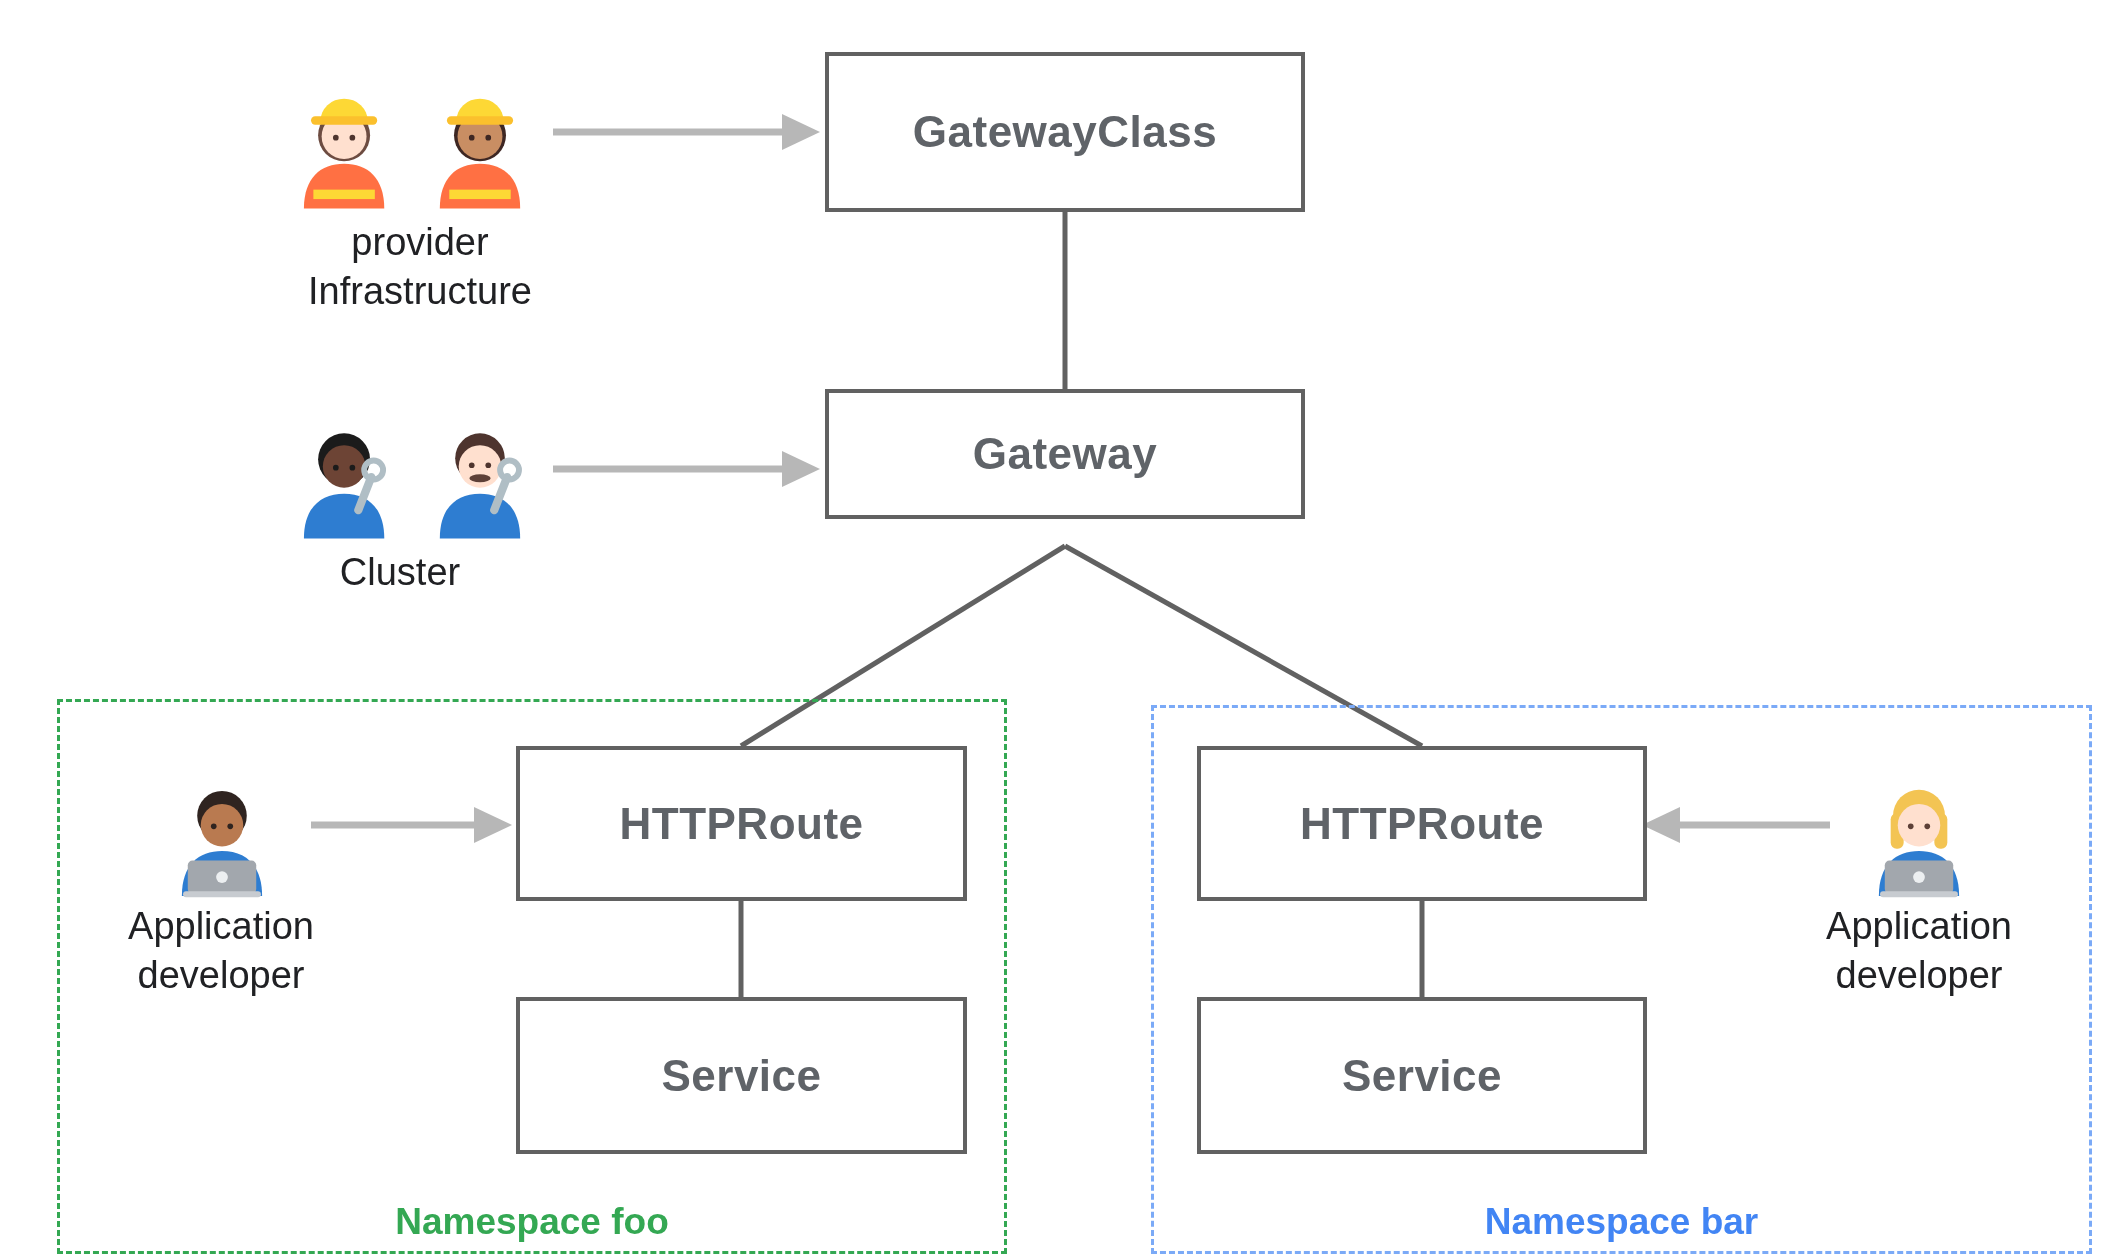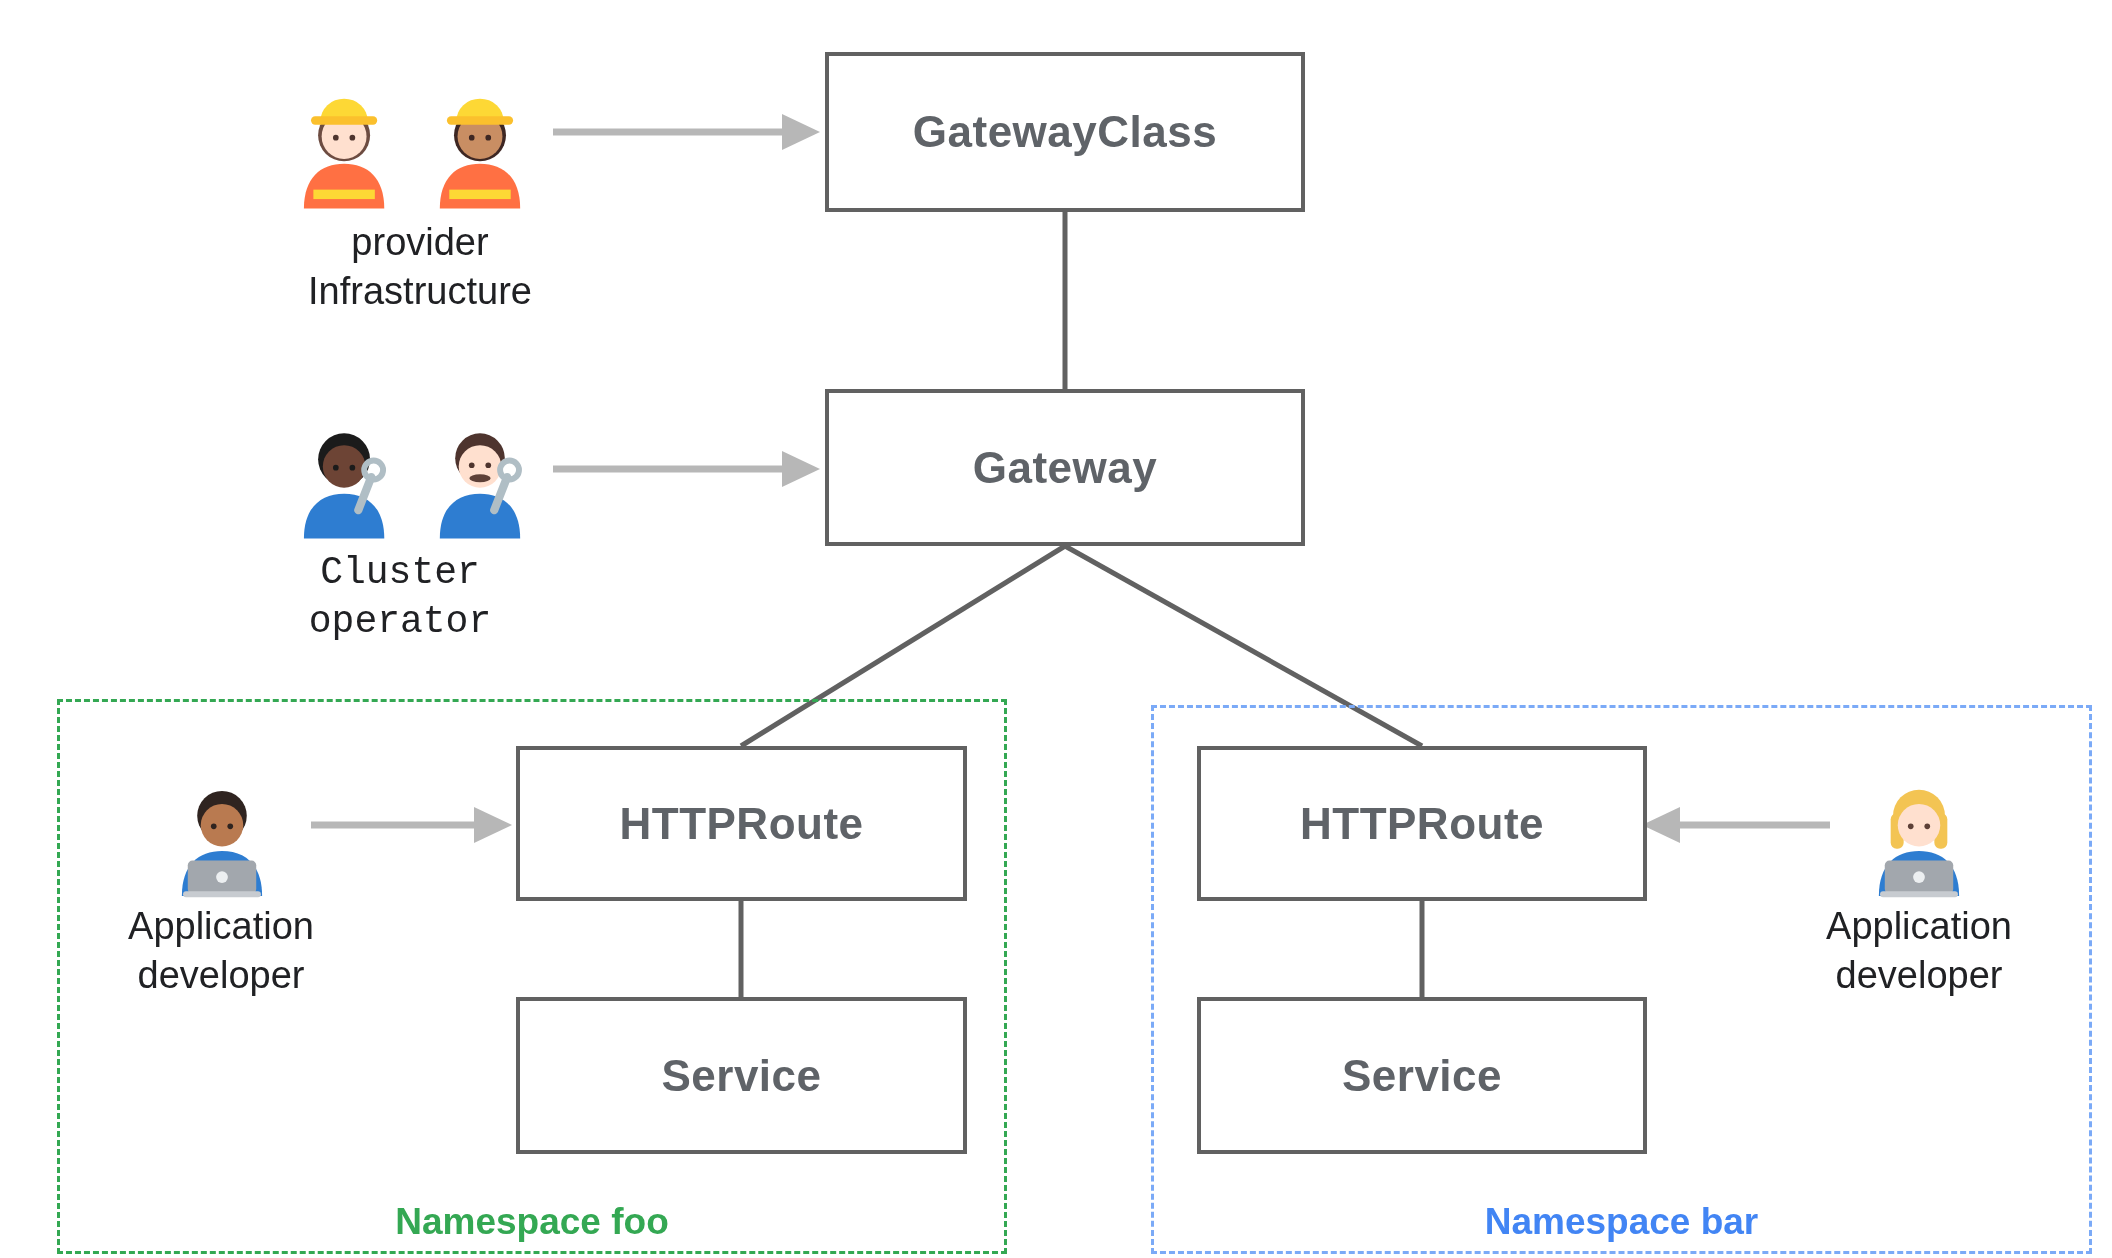--- a/index.html
+++ b/index.html
@@ -16,21 +16,21 @@
     background:#ffffff;
     border:4px solid #616161;
     display:flex; align-items:center; justify-content:center;
     z-index:3;
     box-sizing:border-box;
   }
   .node-label {
     font-size:44px; font-weight:700; color:#5f6368; letter-spacing:0.5px;text-align:center;
   }
   #node-gatewayclass { left:825px; top:52px;  width:480px; height:160px; }
-  #node-gateway      { left:825px; top:389px; width:480px; height:157px; }
+  #node-gateway      { left:825px; top:389px; width:480px; height:130px; }
   #node-httproute-foo{ left:516px; top:746px; width:451px; height:155px; }
   #node-httproute-bar{ left:1197px;top:746px; width:450px; height:155px; }
   #node-service-foo  { left:516px; top:997px; width:451px; height:157px; }
   #node-service-bar  { left:1197px;top:997px; width:450px; height:157px; }
 
   
   .namespace {
     position:absolute; z-index:1; box-sizing:border-box;
   }
   #ns-foo { left:57px;  top:699px; width:950px; height:555px; border:3px dashed #34a853; }
@@ -50,21 +50,21 @@
 
   
   .persona-icon { position:absolute; z-index:4; }
   .persona-label {
     position:absolute; z-index:4;
     text-align:center; font-size:38px; line-height:49px; color:#202124;
   }
   #icon-infra   { left:285px;  top:62px;  width:260px; }
   #label-infra  { left:250px;  top:218px; width:340px; }
   #icon-cluster { left:285px;  top:392px; width:260px; }
-  #label-cluster{ left:250px;  top:548px; width:300px;font-family:Liberation Mono, monospace; }
+  #label-cluster{ left:250px;  top:548px; width:300px; }
   #icon-devfoo  { left:163px;  top:752px; width:118px; }
   #label-devfoo { left:71px;   top:902px; width:300px; }
   #icon-devbar  { left:1860px; top:752px; width:118px; }
   #label-devbar { left:1769px; top:902px; width:300px; }
 </style>
 </head>
 <body>
 
 <div id="canvas">
 
@@ -163,21 +163,20 @@
       <circle cx="43" cy="62" r="2.4" fill="#4e342e"></circle>
         <circle cx="57" cy="62" r="2.4" fill="#4e342e"></circle>
       <ellipse cx="50" cy="73" rx="9" ry="3.4" fill="#5d4037"></ellipse>
       <path d="M16,124 c0,-26 14,-38 34,-38 c20,0 34,12 34,38 z" fill="#2e7dd1"></path>
       <line x1="73" y1="72" x2="62" y2="100" stroke="#b0bec5" stroke-width="7" stroke-linecap="round"></line>
       <circle cx="75" cy="66" r="8" fill="none" stroke="#b0bec5" stroke-width="5"></circle>
     </g>
   </svg>
   <div class="persona-label" id="label-cluster">
     <div>Cluster</div>
-    <div>operator</div>
   </div>
 
   <svg class="persona-icon" id="icon-devfoo" viewBox="0 0 100 125">
     <circle cx="50" cy="54" r="21" fill="#2f2420"></circle>
     <circle cx="50" cy="62" r="18" fill="#b97a50"></circle>
     <circle cx="43" cy="63" r="2.4" fill="#2f2420"></circle>
       <circle cx="57" cy="63" r="2.4" fill="#2f2420"></circle>
     <path d="M16,122 c0,-26 14,-38 34,-38 c20,0 34,12 34,38 z" fill="#2e7dd1"></path>
     <rect x="21" y="92" width="58" height="28" rx="4" fill="#a2a7ad"></rect>
     <rect x="17" y="118" width="66" height="5" rx="2.5" fill="#c7cbd0"></rect>

